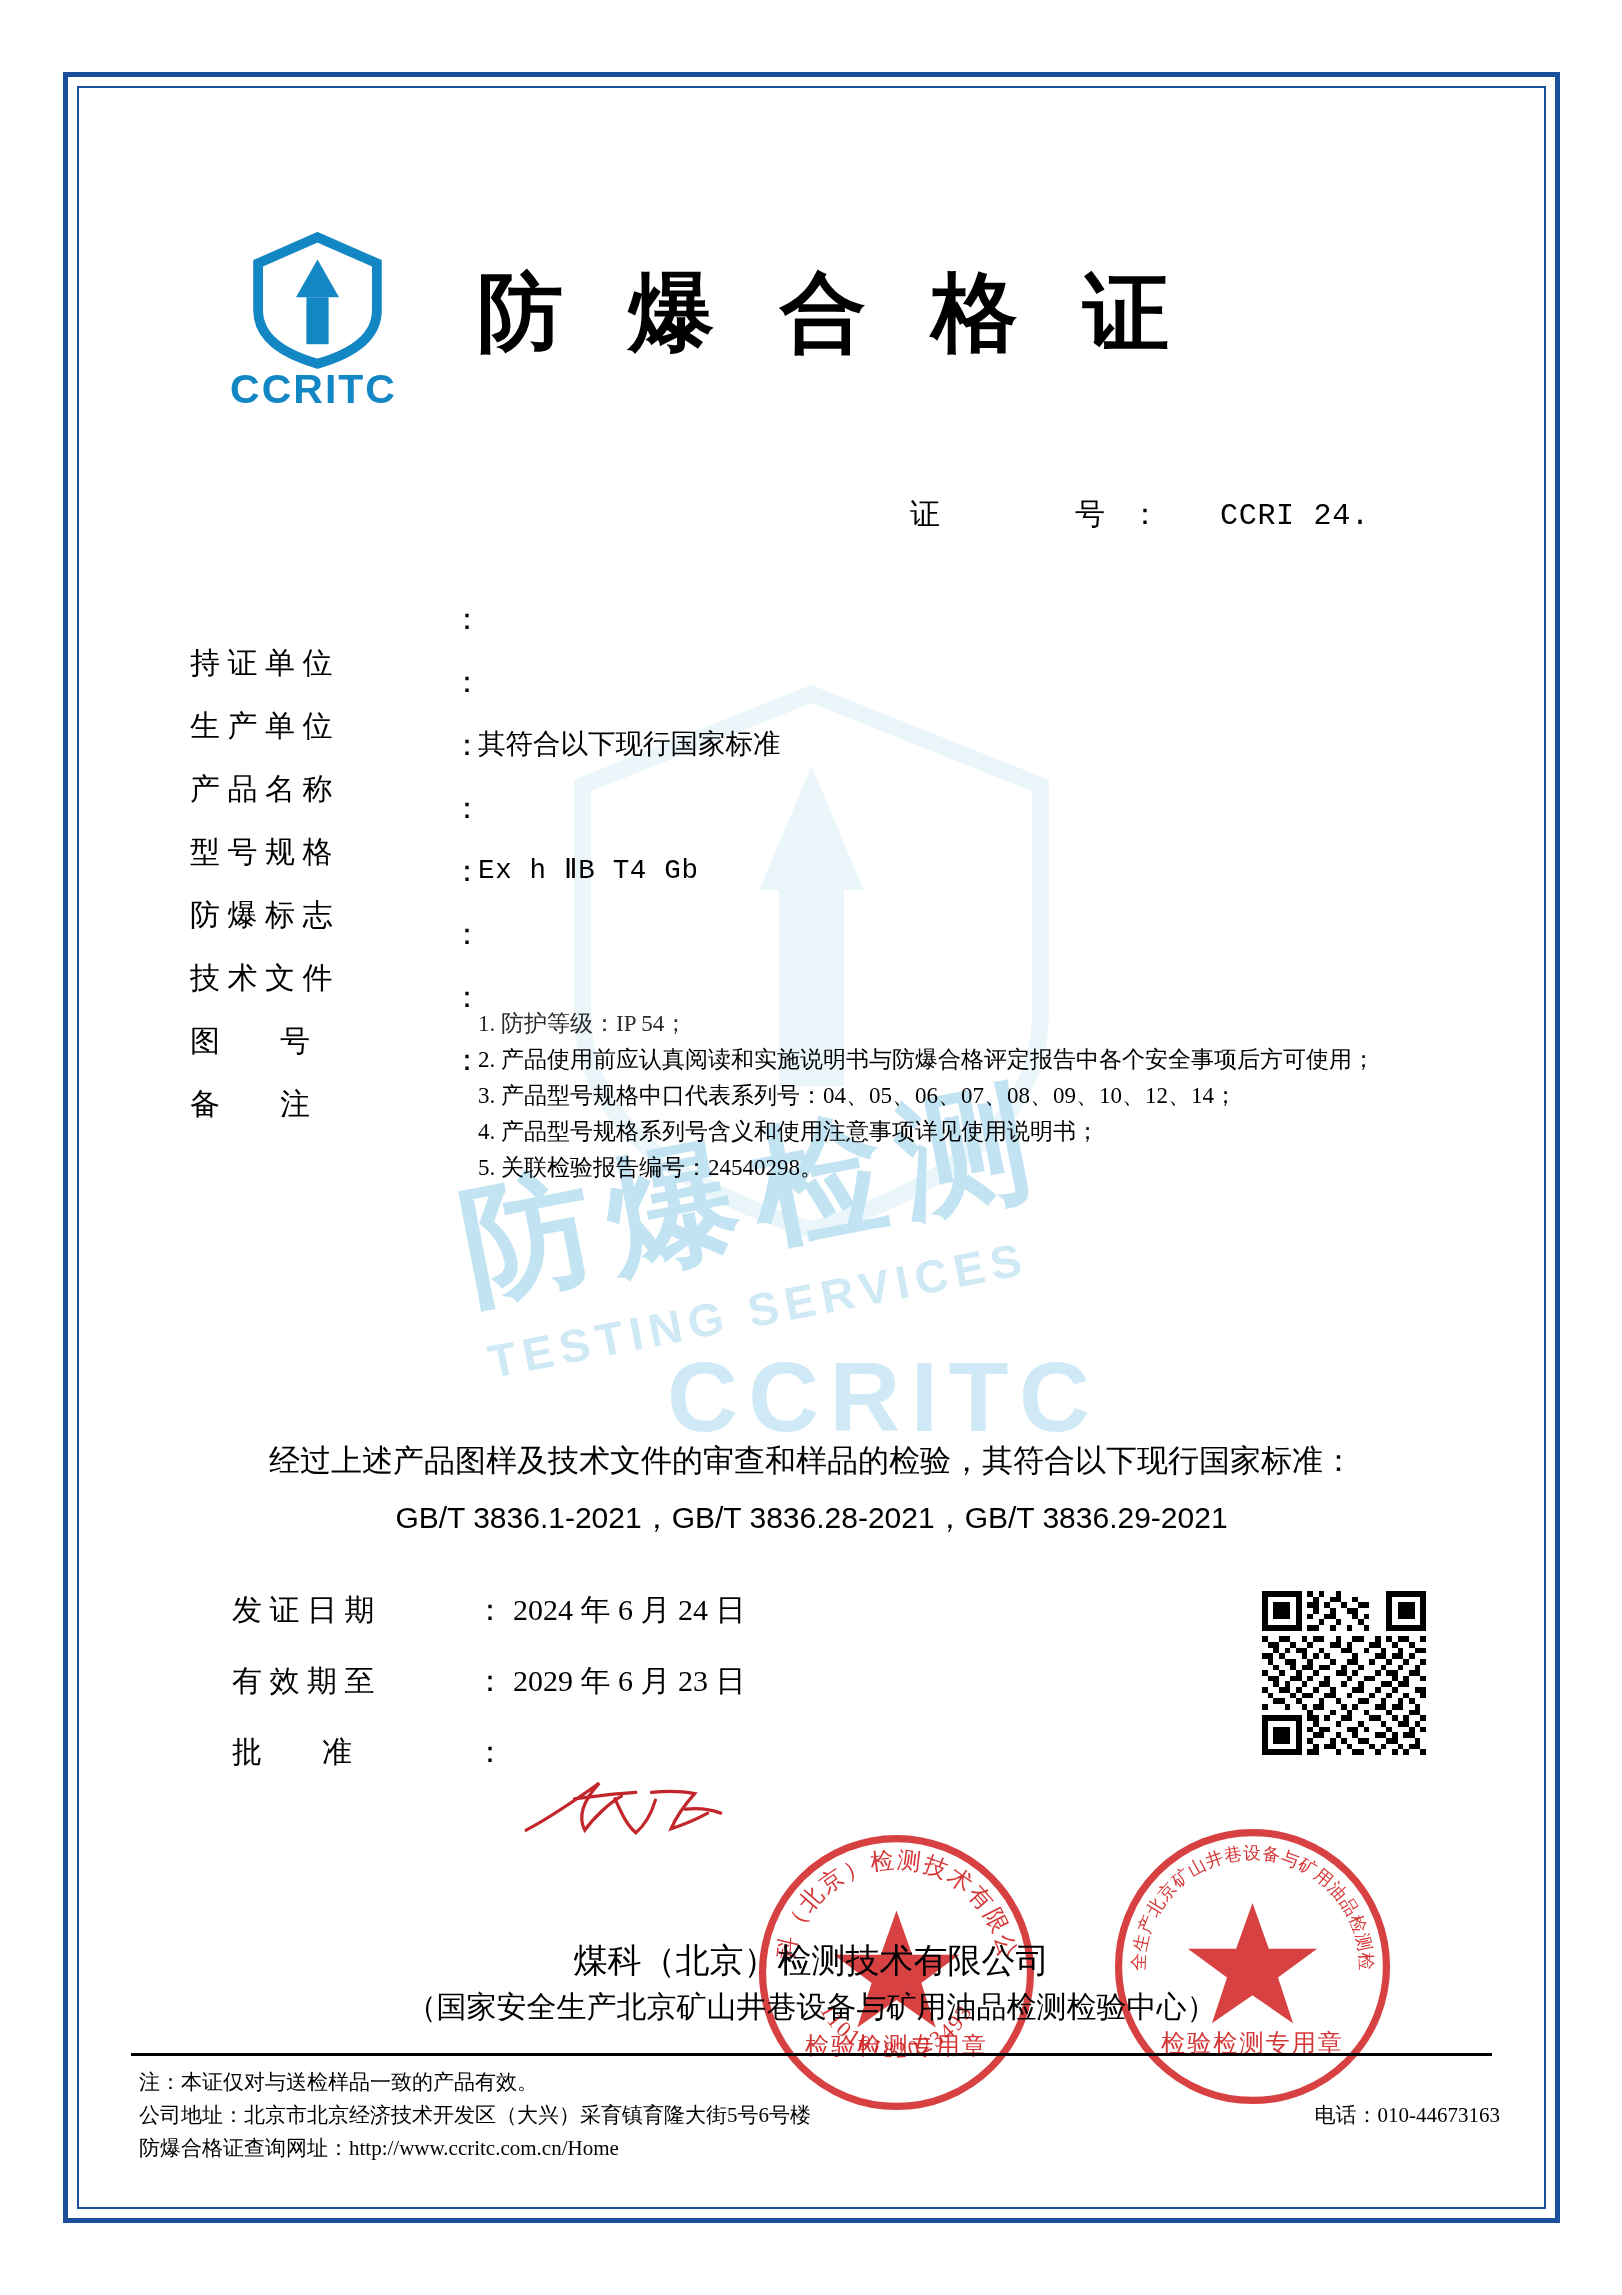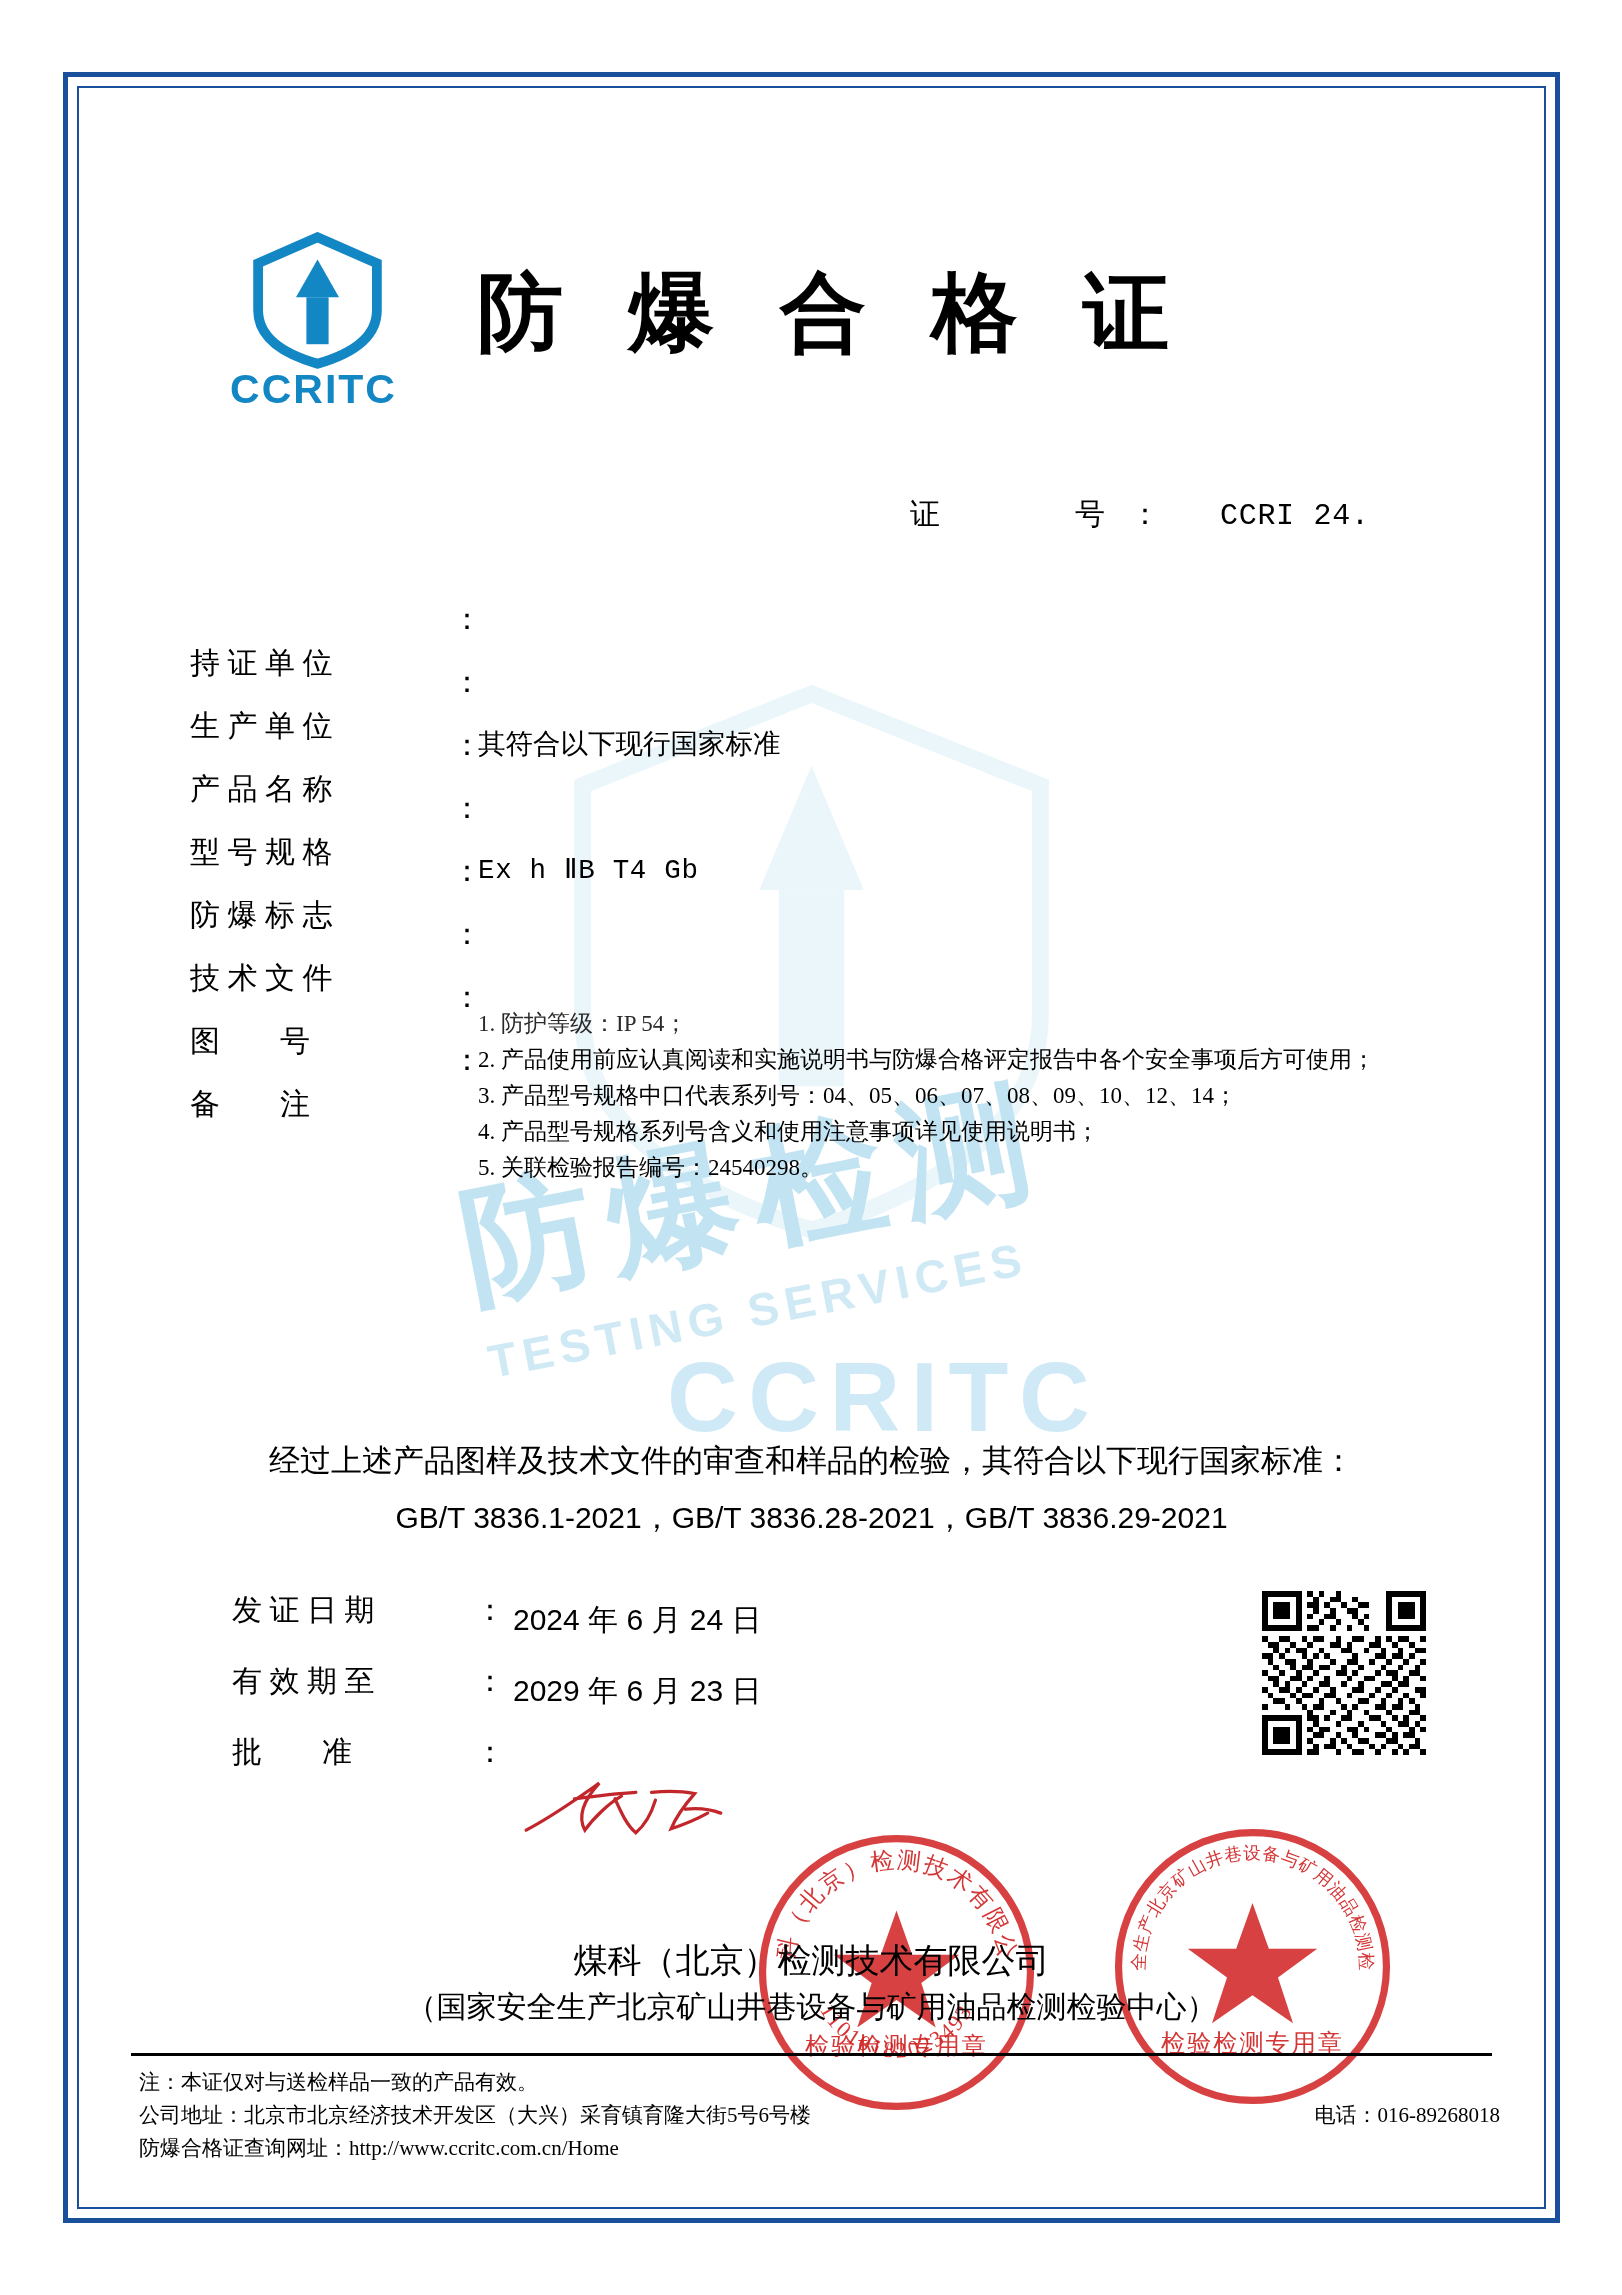--- a/index.html
+++ b/index.html
@@ -268,23 +268,23 @@
   }
   .date-colon {
     position: absolute;
     left: 243px;
     top: 0;
     font-size: 30px;
   }
   .date-value {
     position: absolute;
     left: 281px;
-    top: 10px;
-    font-size: 30px;
-    font-family: Liberation Sans, sans-serif;
+    top: 0;
+    font-size: 30px;
+    font-family: Liberation Serif, serif;
     white-space: nowrap;
   }
 
   
   .signature {
     position: absolute;
     left: 517px;
     top: 1770px;
     width: 222px;
     height: 85px;
@@ -728,19 +728,19 @@
   <div class="issuer">
     <div class="issuer-line1">煤科（北京）检测技术有限公司</div>
     <div class="issuer-line2">（国家安全生产北京矿山井巷设备与矿用油品检测检验中心）</div>
   </div>
 
   <div class="footer-rule"></div>
   <div class="footer">
     <div class="footer-row">注：本证仅对与送检样品一致的产品有效。</div>
     <div class="footer-row">
       <span>公司地址：北京市北京经济技术开发区（大兴）采育镇育隆大街5号6号楼</span>
-      <span class="footer-phone">电话：016-89268018</span>
+      <span class="footer-phone">电话：010-44673163</span>
     </div>
     <div class="footer-row">防爆合格证查询网址：http://www.ccritc.com.cn/Home</div>
   </div>
 
 </div>
 
 
 </body></html>

